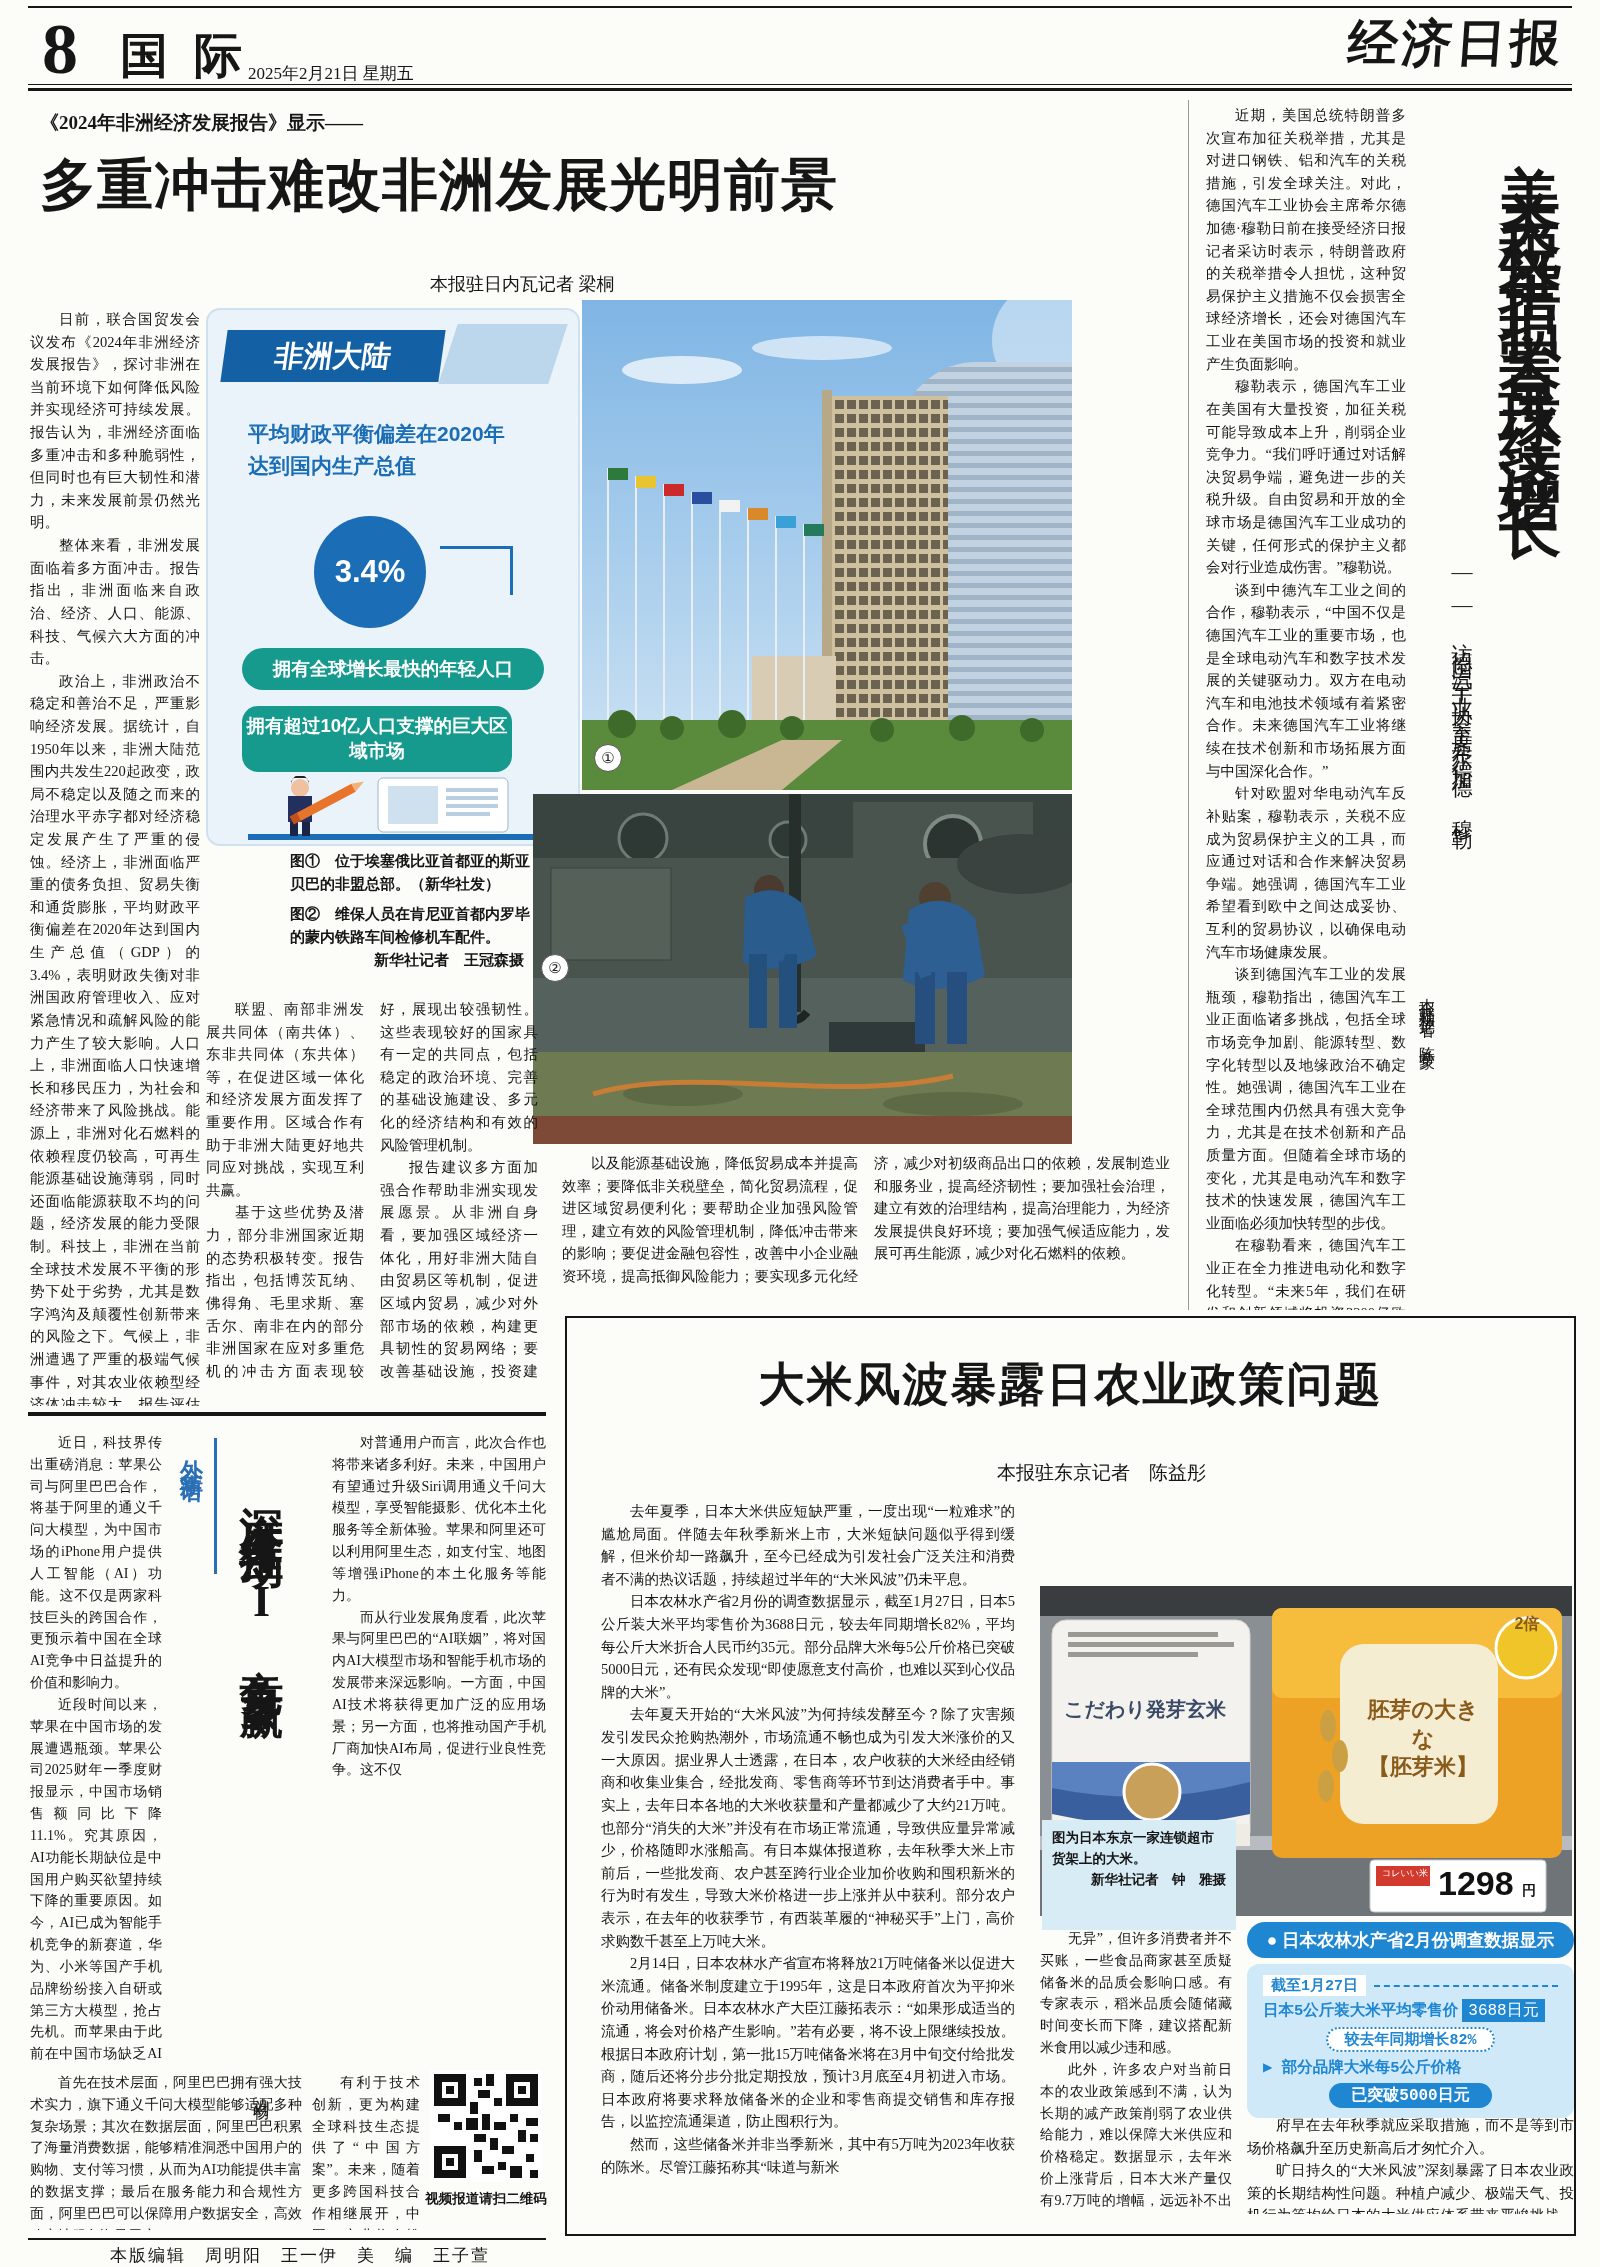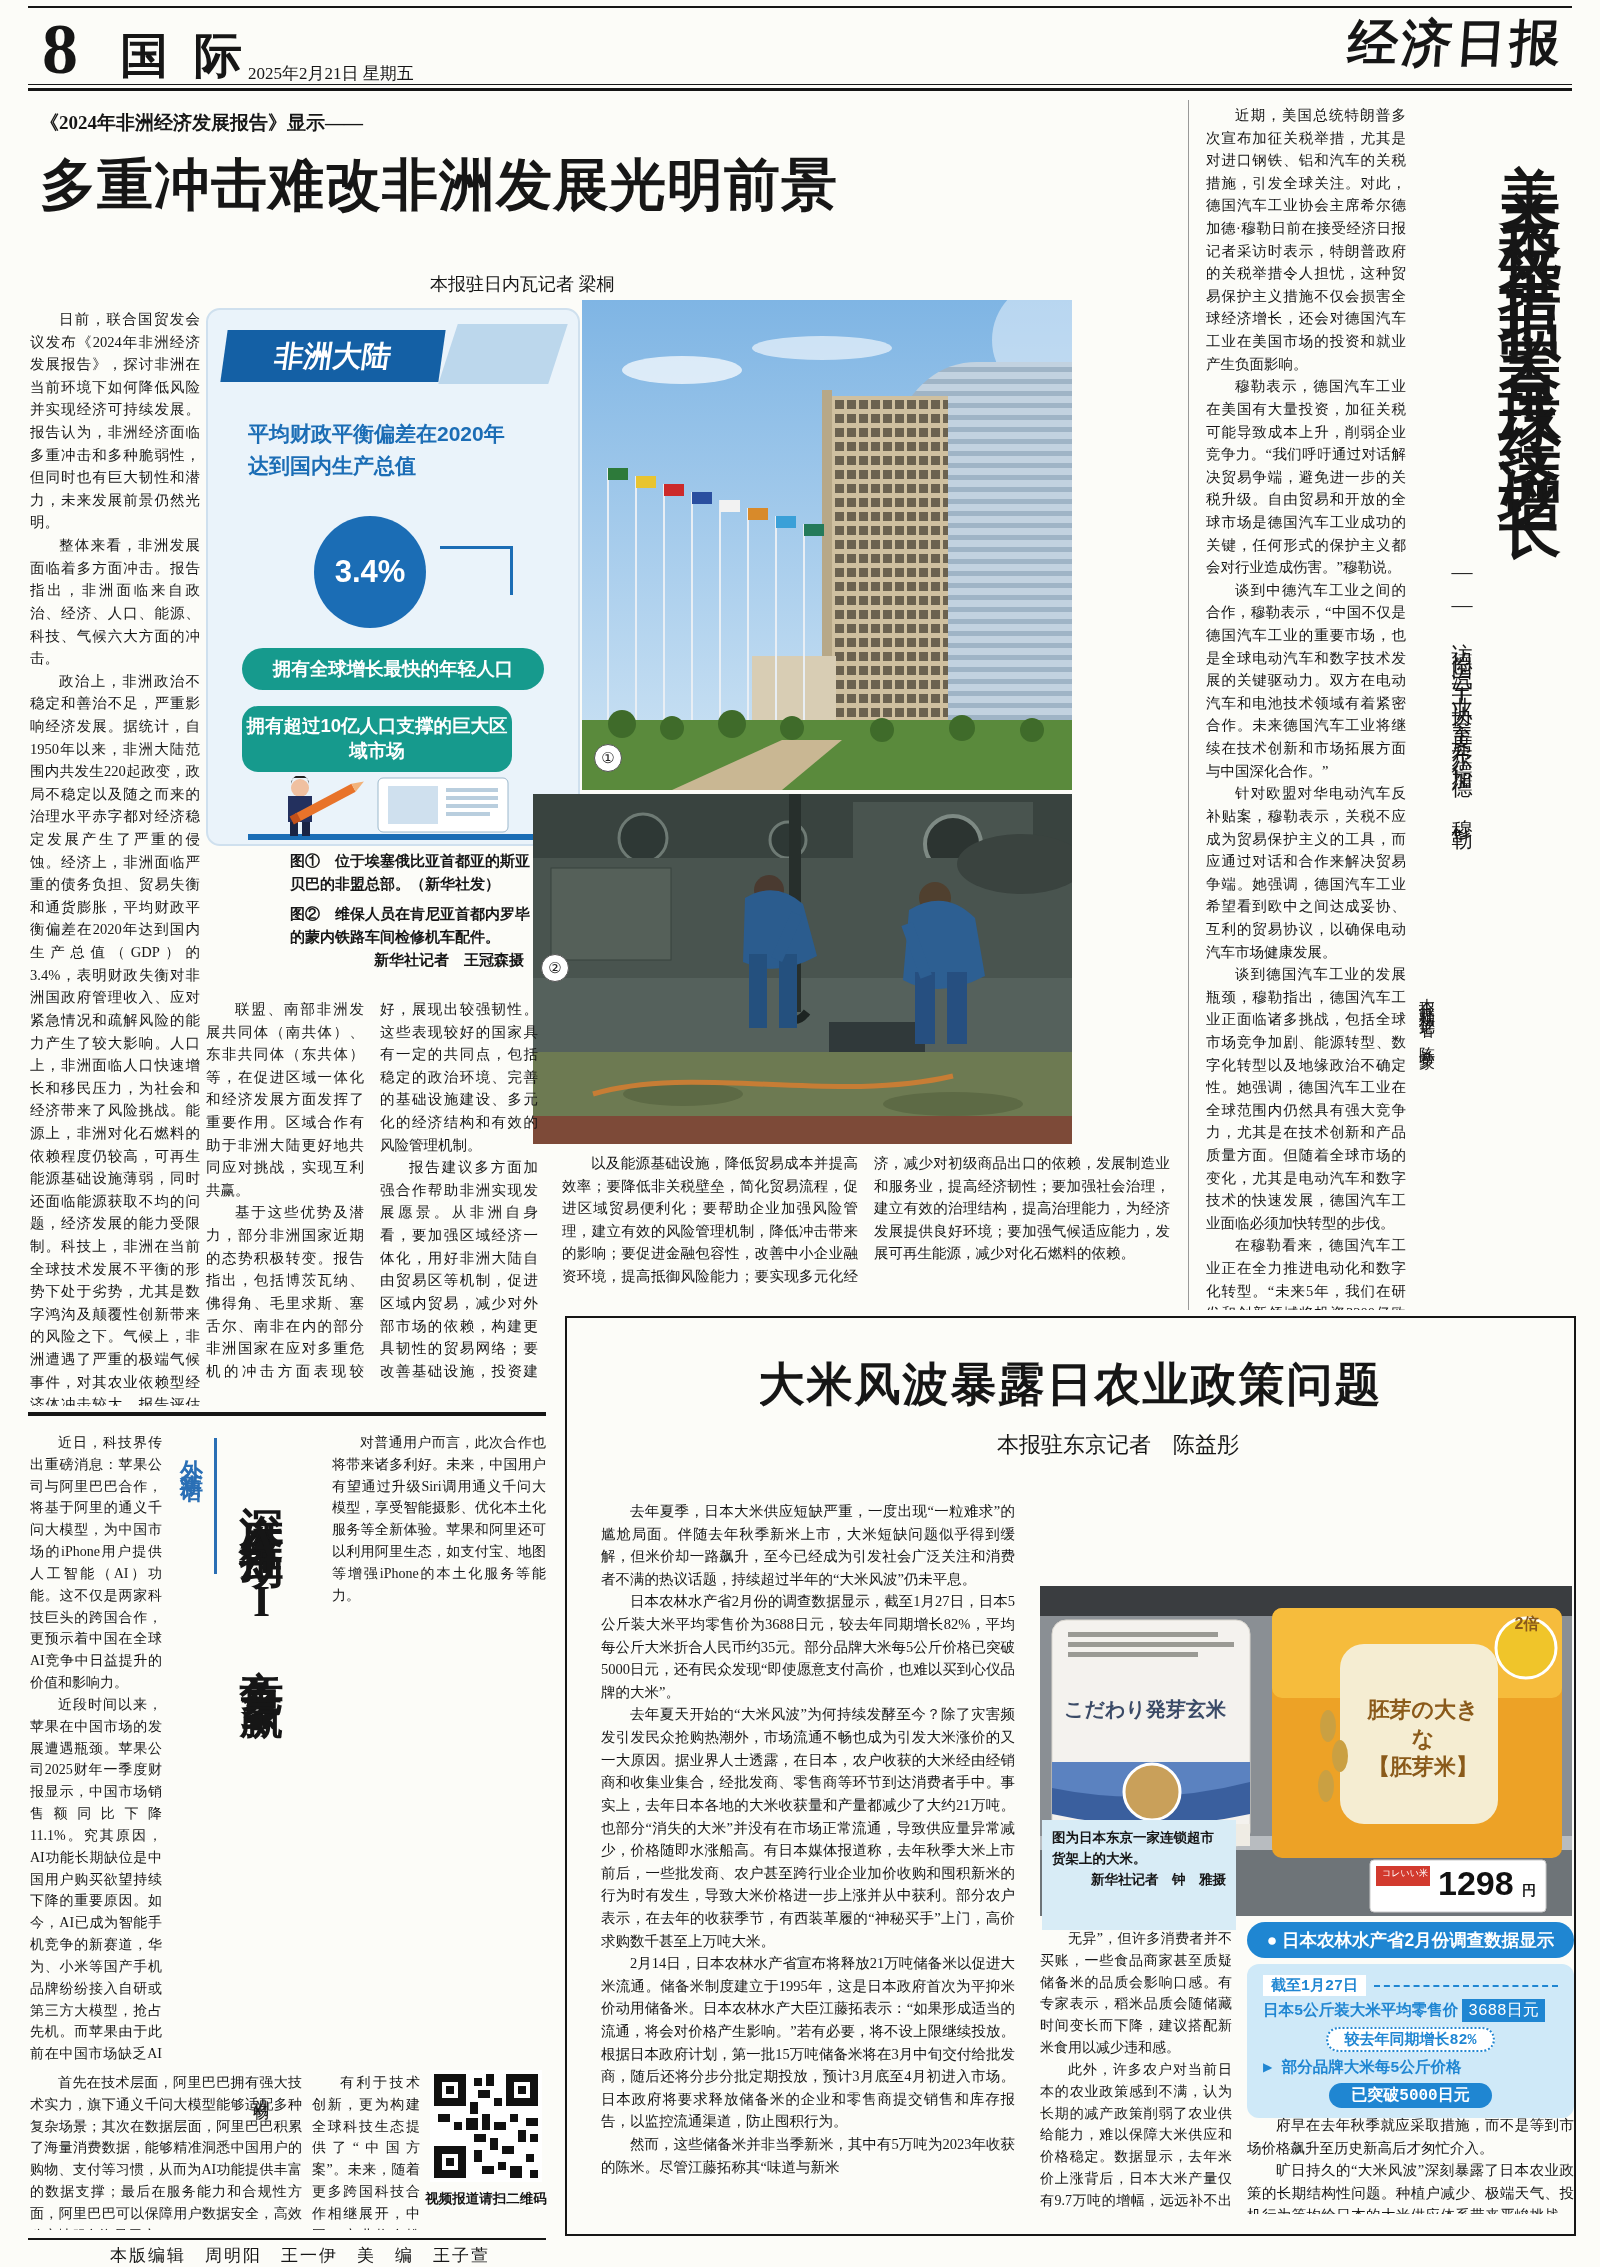--- a/index.html
+++ b/index.html
@@ -234,20 +234,21 @@
   </div>
 
   <div class="abs vert" style="left:176px;top:1442px;height:140px;font-size:23px;font-weight:bold;color:#2a6fb5;letter-spacing:6px;">外企新语</div>
   <div class="abs" style="left:214px;top:1438px;width:3px;height:136px;background:#2a6fb5;"></div>
 
   <div class="abs vert serif" style="left:232px;top:1472px;height:600px;font-size:44px;font-weight:900;letter-spacing:8px;">深度合作推动AI竞争多赢</div>
   <div class="abs vert serif" style="left:250px;top:2086px;height:70px;font-size:16px;letter-spacing:6px;">刘畅</div>
 
   <div class="abs np-body" style="left:332px;top:1432px;width:214px;height:632px;font-size:14px;">
     <p>对普通用户而言，此次合作也将带来诸多利好。未来，中国用户有望通过升级Siri调用通义千问大模型，享受智能摄影、优化本土化服务等全新体验。苹果和阿里还可以利用阿里生态，如支付宝、地图等增强iPhone的本土化服务等能力。</p>
+    <p>而从行业发展角度看，此次苹果与阿里巴巴的“AI联姻”，将对国内AI大模型市场和智能手机市场的发展带来深远影响。一方面，中国AI技术将获得更加广泛的应用场景；另一方面，也将推动国产手机厂商加快AI布局，促进行业良性竞争。这不仅</p>
   </div>
 
   <div class="abs np-body" style="left:30px;top:2072px;width:272px;height:158px;font-size:14px;">
     <p>首先在技术层面，阿里巴巴拥有强大技术实力，旗下通义千问大模型能够适配多种复杂场景；其次在数据层面，阿里巴巴积累了海量消费数据，能够精准洞悉中国用户的购物、支付等习惯，从而为AI功能提供丰富的数据支撑；最后在服务能力和合规性方面，阿里巴巴可以保障用户数据安全，高效稳定地服务海量用户。</p>
   </div>
   <div class="abs np-body" style="left:312px;top:2072px;width:108px;height:158px;font-size:14px;">
     <p>有利于技术创新，更为构建全球科技生态提供了“中国方案”。未来，随着更多跨国科技合作相继展开，中国AI产业将会扮演更加重要的角色。</p>
   </div>
 
   <div class="abs" style="left:430px;top:2070px;width:112px;height:112px;">
@@ -286,21 +287,21 @@
         <rect x="20" y="24" width="3" height="3"></rect>
           <rect x="24" y="21" width="2" height="2"></rect>
           <rect x="25" y="25" width="2" height="2"></rect>
       </g>
     </svg>
   </div>
   <div class="abs" style="left:404px;top:2190px;width:164px;font-size:13.5px;font-weight:bold;text-align:center;">视频报道请扫二维码</div>
 
   <div class="abs" style="left:565px;top:1316px;width:1007px;height:916px;border:2px solid #161616;background:#fcfcf8;">
     <div class="abs serif" style="left:0;top:36px;width:100%;text-align:center;font-size:46px;font-weight:900;letter-spacing:2px;">大米风波暴露日农业政策问题</div>
-    <div class="abs serif" style="left:430px;top:112px;font-size:22px;text-align:right;">本报驻东京记者　陈益彤</div>
+    <div class="abs serif" style="left:430px;top:142px;font-size:19px;text-align:right;">本报驻东京记者　陈益彤</div>
 
     <div class="abs np-body" style="left:34px;top:182px;width:414px;height:706px;">
       <p>去年夏季，日本大米供应短缺严重，一度出现“一粒难求”的尴尬局面。伴随去年秋季新米上市，大米短缺问题似乎得到缓解，但米价却一路飙升，至今已经成为引发社会广泛关注和消费者不满的热议话题，持续超过半年的“大米风波”仍未平息。</p>
       <p>日本农林水产省2月份的调查数据显示，截至1月27日，日本5公斤装大米平均零售价为3688日元，较去年同期增长82%，平均每公斤大米折合人民币约35元。部分品牌大米每5公斤价格已突破5000日元，还有民众发现“即使愿意支付高价，也难以买到心仪品牌的大米”。</p>
       <p>去年夏天开始的“大米风波”为何持续发酵至今？除了灾害频发引发民众抢购热潮外，市场流通不畅也成为引发大米涨价的又一大原因。据业界人士透露，在日本，农户收获的大米经由经销商和收集业集合，经批发商、零售商等环节到达消费者手中。事实上，去年日本各地的大米收获量和产量都减少了大约21万吨。也部分“消失的大米”并没有在市场正常流通，导致供应量异常减少，价格随即水涨船高。有日本媒体报道称，去年秋季大米上市前后，一些批发商、农户甚至跨行业企业加价收购和囤积新米的行为时有发生，导致大米价格进一步上涨并从中获利。部分农户表示，在去年的收获季节，有西装革履的“神秘买手”上门，高价求购数千甚至上万吨大米。</p>
       <p>2月14日，日本农林水产省宣布将释放21万吨储备米以促进大米流通。储备米制度建立于1995年，这是日本政府首次为平抑米价动用储备米。日本农林水产大臣江藤拓表示：“如果形成适当的流通，将会对价格产生影响。”若有必要，将不设上限继续投放。根据日本政府计划，第一批15万吨储备米将在3月中旬交付给批发商，随后还将分步分批定期投放，预计3月底至4月初进入市场。日本政府将要求释放储备米的企业和零售商提交销售和库存报告，以监控流通渠道，防止囤积行为。</p>
       <p>然而，这些储备米并非当季新米，其中有5万吨为2023年收获的陈米。尽管江藤拓称其“味道与新米</p>
     </div>
 
     <div class="abs" style="left:473px;top:268px;width:532px;height:330px;">

